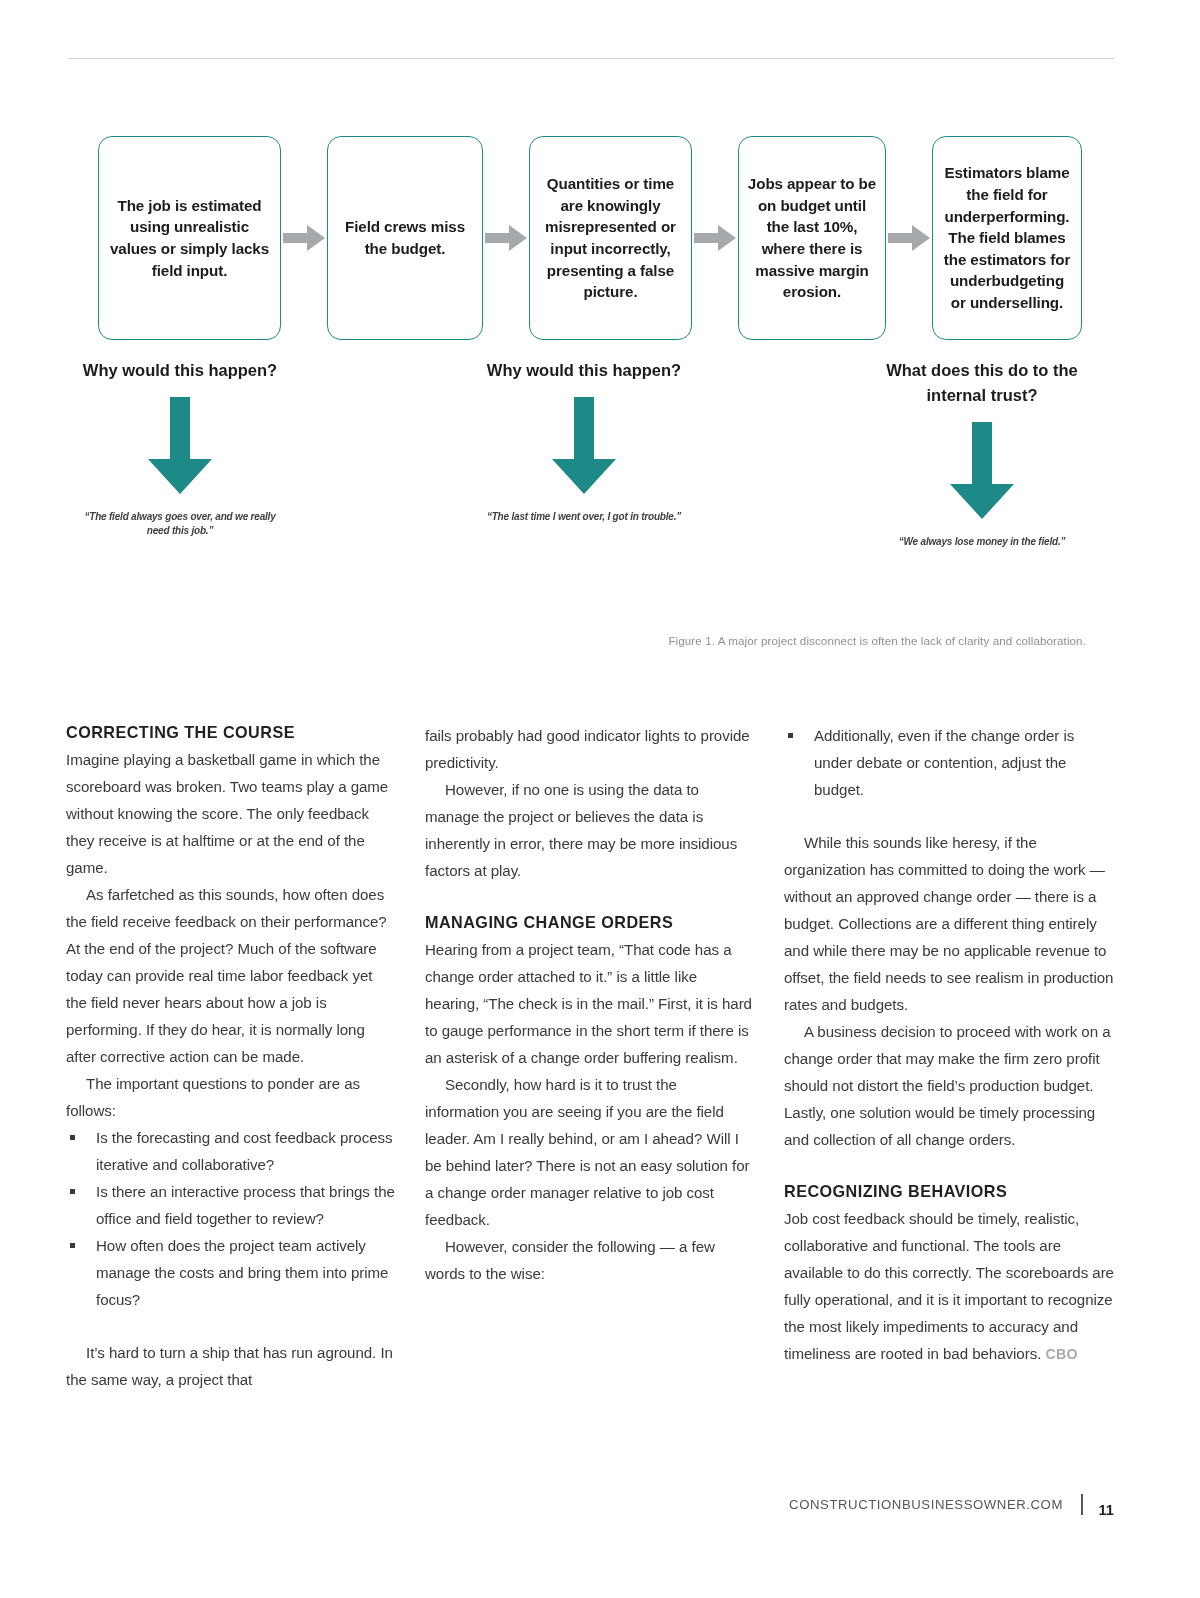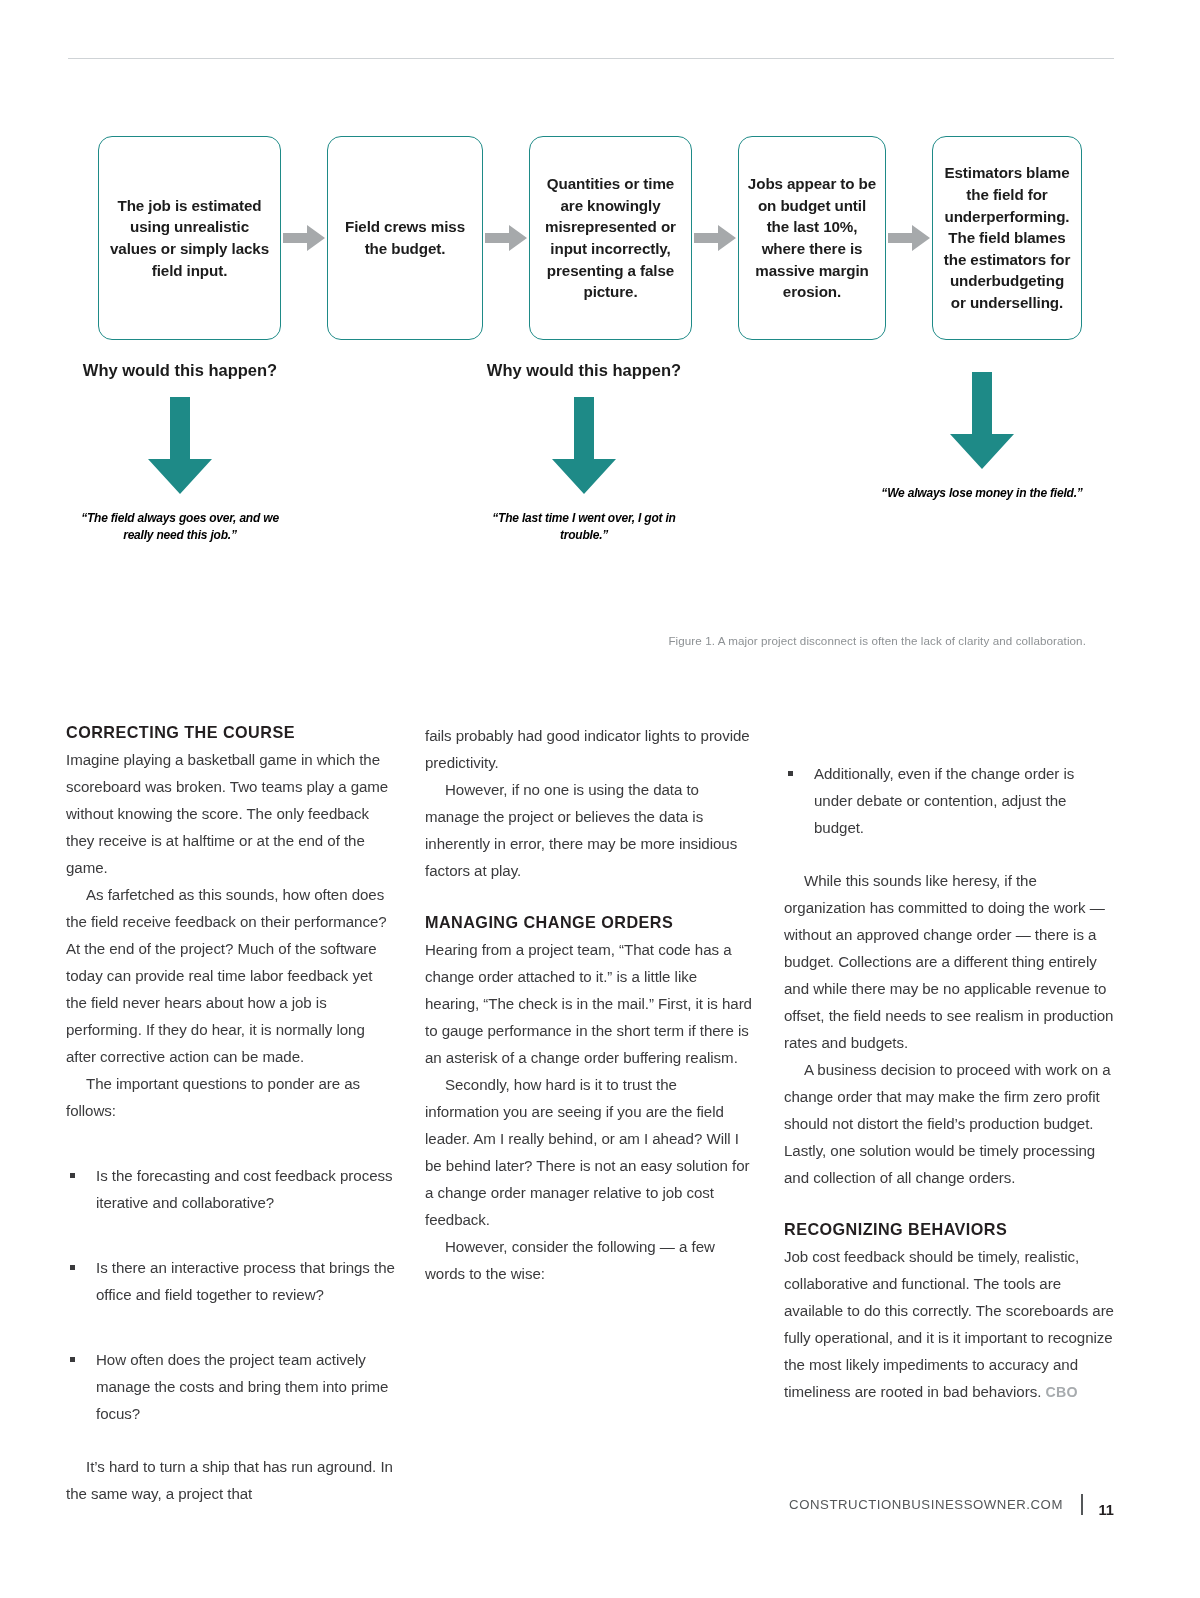--- a/index.html
+++ b/index.html
@@ -75,24 +75,24 @@
     font-size: 16.5px;
     line-height: 1.5;
     color: #1c1c1c;
   }
   .qgroup .down-arrow {
     margin: 14px auto 0;
     display: block;
   }
   .qgroup .quote {
     margin-top: 12px;
-    color: #000000;
+    color: #404040;
     font-weight: bold;
     font-style: italic;
-    font-size: 12px;
+    font-size: 10px;
     line-height: 1.45;
     letter-spacing: -0.2px;
   }
   #qg1 { left: 74px;  top: 358px; width: 212px; }
   #qg2 { left: 478px; top: 358px; width: 212px; }
   #qg3 { left: 876px; top: 358px; width: 212px; }
 
   
   .fig-caption {
     position: absolute;
@@ -138,21 +138,20 @@
     margin: 0;
     padding: 0;
   }
   ul.bullets li {
     position: relative;
     padding-left: 30px;
     font-size: 15.1px;
     line-height: 1.79;
     color: #3a3a3c;
     letter-spacing: -0.05px;
-    margin-top: 38px;
   }
   ul.bullets li::before {
     content: "";
     position: absolute;
     left: 4px;
     top: 11px;
     width: 5px;
     height: 5px;
     background: #3a3a3c;
   }
@@ -256,20 +255,21 @@
     <div class="question">Why would this happen?</div>
     <span class="down-arrow">
       <svg width="64" height="97" viewBox="0 0 64 97">
           <path d="M22 0 H42 V62 H64 L32 97 L0 62 H22 Z" fill="#1e8a87"></path>
         </svg>
     </span>
     <div class="quote">“The last time I went over, I got in trouble.”</div>
   </div>
 
   <div class="qgroup" id="qg3">
+    <div class="question">What does this do to the internal trust?</div>
     <span class="down-arrow">
       <svg width="64" height="97" viewBox="0 0 64 97">
           <path d="M22 0 H42 V62 H64 L32 97 L0 62 H22 Z" fill="#1e8a87"></path>
         </svg>
     </span>
     <div class="quote">“We always lose money in the field.”</div>
   </div>
 
   <div class="fig-caption">Figure 1. A major project disconnect is often the lack of clarity and collaboration.</div>
 

